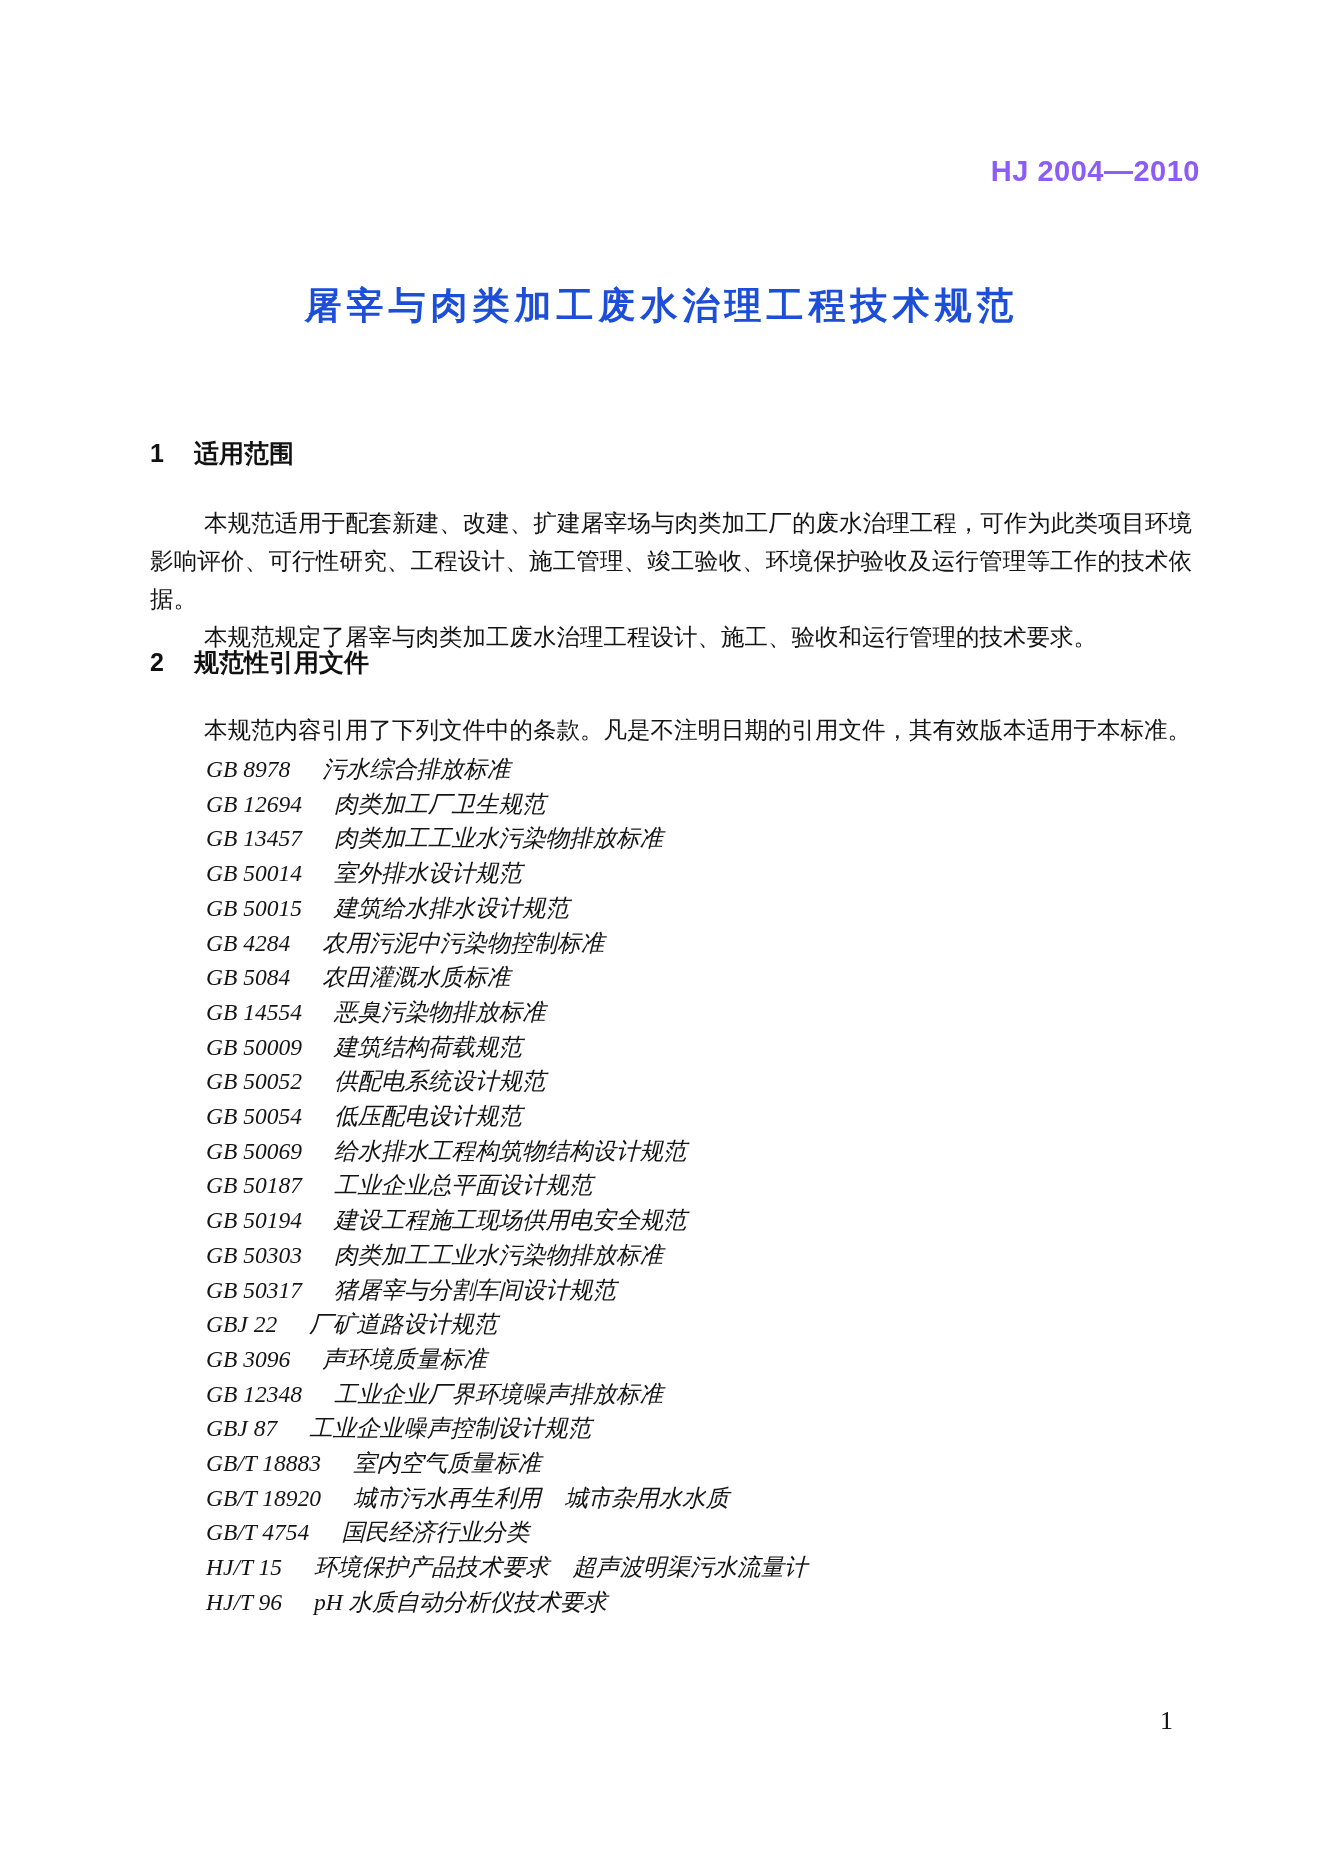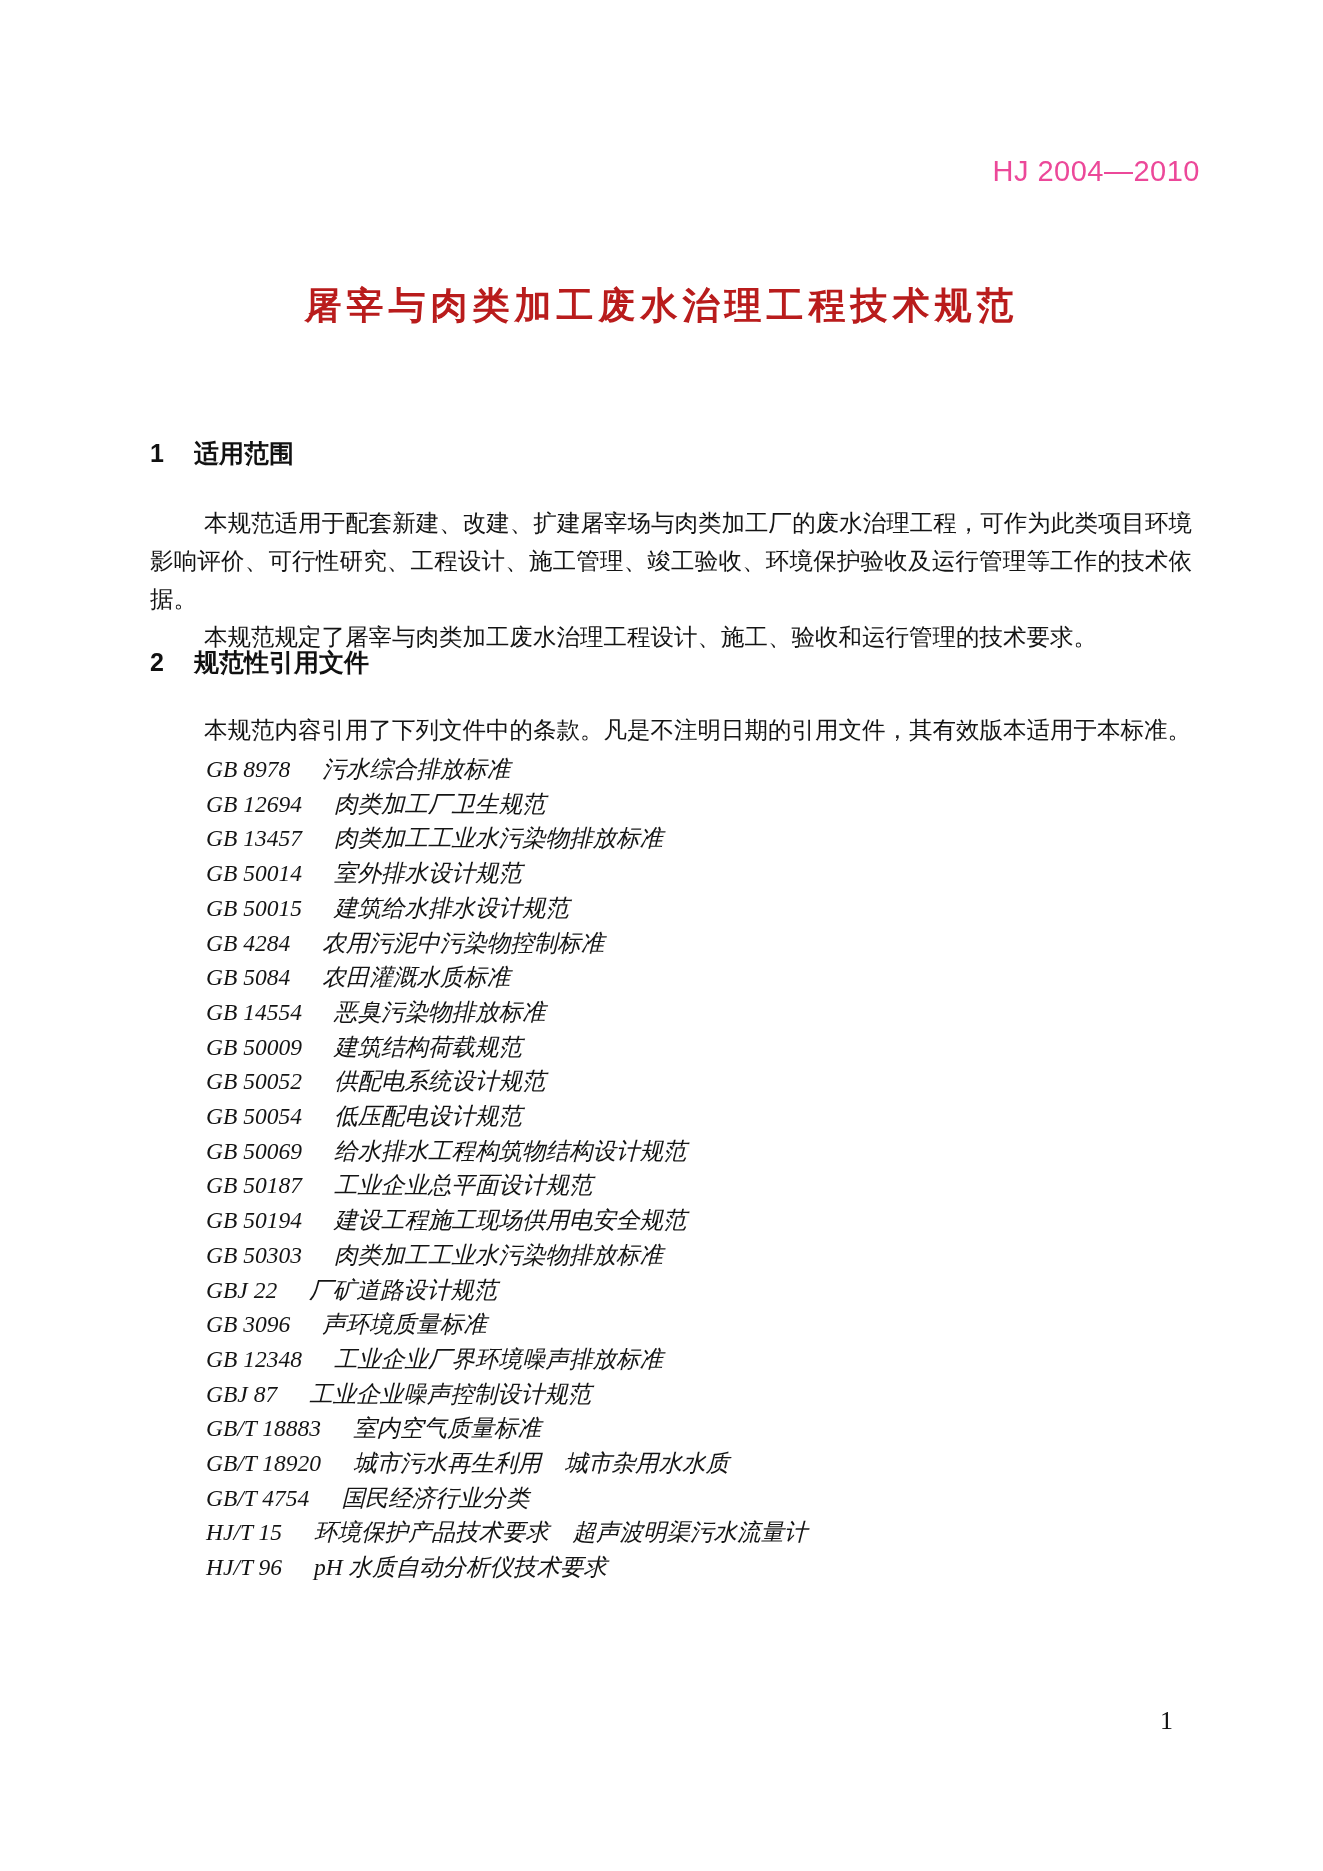--- a/index.html
+++ b/index.html
@@ -14,38 +14,38 @@
     background: #ffffff;
     color: #1a1a1a;
     font-family: "Liberation Serif", "DejaVu Serif", serif;
     overflow: hidden;
   }
   .doc-header {
     position: absolute;
     top: 155px;
     right: 123px;
     font-family: "Liberation Sans", "DejaVu Sans", sans-serif;
-    font-weight: normal;
+    font-weight: bold;
     font-size: 29px;
     letter-spacing: 0.5px;
-    color: #ec4899;
+    color: #8b5cf6;
     white-space: nowrap;
   }
   .doc-title {
     position: absolute;
     top: 281px;
     left: 0;
     width: 100%;
     margin: 0;
     text-align: center;
     font-family: "Liberation Sans", "DejaVu Sans", sans-serif;
     font-weight: bold;
     font-size: 37px;
     letter-spacing: 5px;
-    color: #b91c1c;
+    color: #1d4ed8;
     white-space: nowrap;
   }
   .section-heading {
     position: absolute;
     left: 150px;
     font-family: "Liberation Sans", "DejaVu Sans", sans-serif;
     font-weight: 600;
     font-size: 25px;
     color: #111;
     white-space: nowrap;
@@ -126,20 +126,21 @@
         <div class="ref-item"><span class="ref-code">GB 4284</span><span class="ref-title">农用污泥中污染物控制标准</span></div>
         <div class="ref-item"><span class="ref-code">GB 5084</span><span class="ref-title">农田灌溉水质标准</span></div>
         <div class="ref-item"><span class="ref-code">GB 14554</span><span class="ref-title">恶臭污染物排放标准</span></div>
         <div class="ref-item"><span class="ref-code">GB 50009</span><span class="ref-title">建筑结构荷载规范</span></div>
         <div class="ref-item"><span class="ref-code">GB 50052</span><span class="ref-title">供配电系统设计规范</span></div>
         <div class="ref-item"><span class="ref-code">GB 50054</span><span class="ref-title">低压配电设计规范</span></div>
         <div class="ref-item"><span class="ref-code">GB 50069</span><span class="ref-title">给水排水工程构筑物结构设计规范</span></div>
         <div class="ref-item"><span class="ref-code">GB 50187</span><span class="ref-title">工业企业总平面设计规范</span></div>
         <div class="ref-item"><span class="ref-code">GB 50194</span><span class="ref-title">建设工程施工现场供用电安全规范</span></div>
         <div class="ref-item"><span class="ref-code">GB 50303</span><span class="ref-title">肉类加工工业水污染物排放标准</span></div>
+        <div class="ref-item"><span class="ref-code">GB 50317</span><span class="ref-title">猪屠宰与分割车间设计规范</span></div>
         <div class="ref-item"><span class="ref-code">GBJ 22</span><span class="ref-title">厂矿道路设计规范</span></div>
         <div class="ref-item"><span class="ref-code">GB 3096</span><span class="ref-title">声环境质量标准</span></div>
         <div class="ref-item"><span class="ref-code">GB 12348</span><span class="ref-title">工业企业厂界环境噪声排放标准</span></div>
         <div class="ref-item"><span class="ref-code">GBJ 87</span><span class="ref-title">工业企业噪声控制设计规范</span></div>
         <div class="ref-item"><span class="ref-code">GB/T 18883</span><span class="ref-title">室内空气质量标准</span></div>
         <div class="ref-item"><span class="ref-code">GB/T 18920</span><span class="ref-title">城市污水再生利用　城市杂用水水质</span></div>
         <div class="ref-item"><span class="ref-code">GB/T 4754</span><span class="ref-title">国民经济行业分类</span></div>
         <div class="ref-item"><span class="ref-code">HJ/T 15</span><span class="ref-title">环境保护产品技术要求　超声波明渠污水流量计</span></div>
         <div class="ref-item"><span class="ref-code">HJ/T 96</span><span class="ref-title">pH 水质自动分析仪技术要求</span></div>
       </div>

